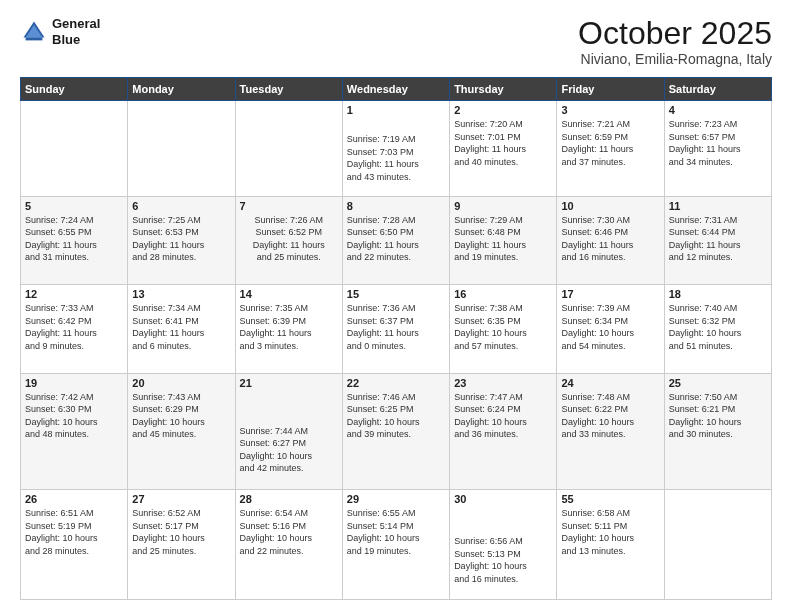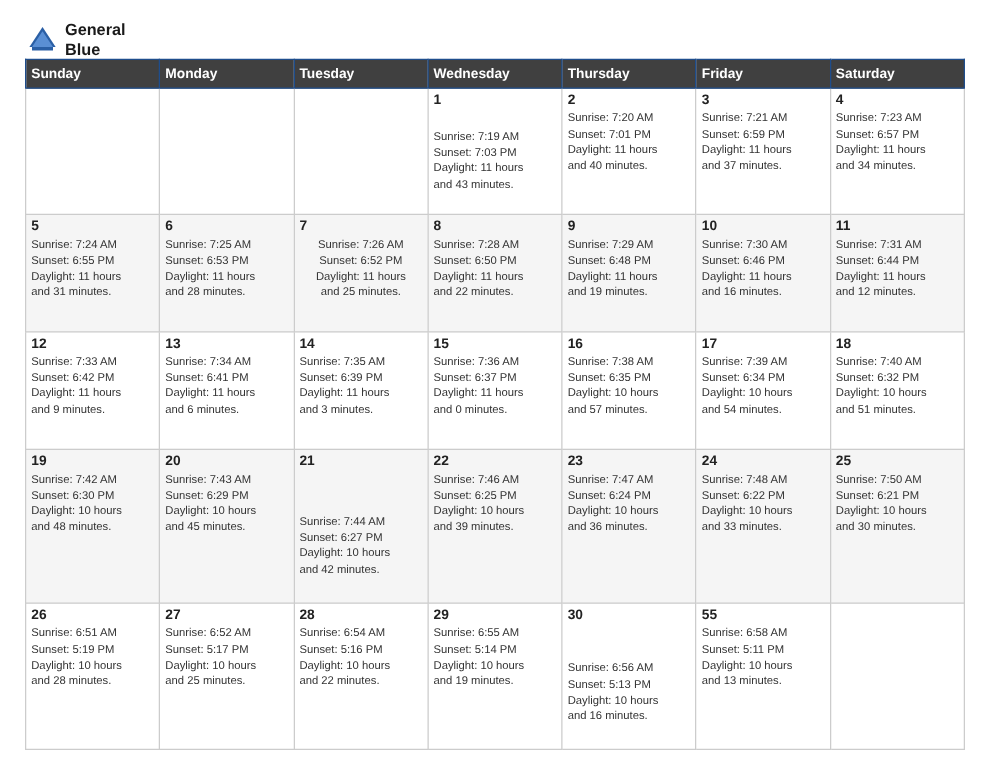--- a/index.html
+++ b/index.html
@@ -14,20 +14,21 @@
       width: 792px;
       height: 612px;
       padding: 16px 20px 12px 20px;
       display: flex;
       flex-direction: column;
     }
     .header {
       display: flex;
       align-items: flex-start;
       justify-content: space-between;
+      margin-bottom: 10px;
     }
     .logo {
       display: flex;
       align-items: center;
       gap: 4px;
     }
     .logo-text {
       font-size: 13px;
       font-weight: bold;
       color: #1a1a1a;
@@ -100,20 +101,24 @@
     <div class="logo">
       <svg class="logo-icon" viewBox="0 0 40 40">
         <polygon points="20,5 35,28 5,28" fill="#2a5fa5"></polygon>
         <polygon points="20,10 32,28 8,28" fill="#5a8fd4"></polygon>
         <rect x="8" y="28" width="24" height="4" fill="#2a5fa5"></rect>
       </svg>
       <div class="logo-text">
         <div>General</div>
         <div>Blue</div>
       </div>
+    </div>
+    <div class="title-block">
+      <div class="calendar-title">October 2025</div>
+      <div class="calendar-subtitle">Niviano, Emilia-Romagna, Italy</div>
     </div>
   </div>
 
   <table class="calendar-table">
     <thead>
       <tr>
         <th>Sunday</th>
         <th>Monday</th>
         <th>Tuesday</th>
         <th>Wednesday</th>

